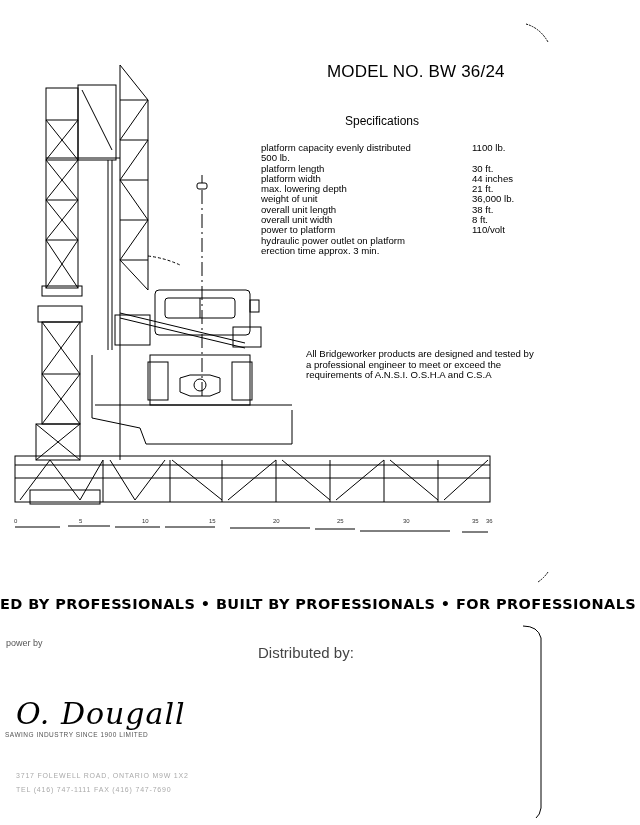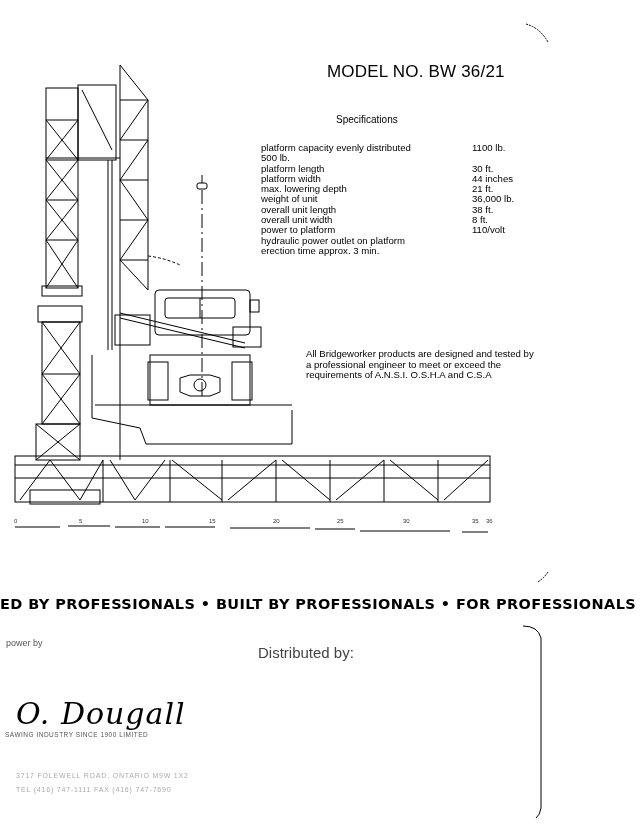--- a/index.html
+++ b/index.html
@@ -1,19 +1,19 @@
 <!DOCTYPE html>
 <html><head>
 <meta charset="utf-8">
 <style>
   html, body { margin: 0; padding: 0; background: #ffffff; }
   body { width: 640px; height: 825px; position: relative; overflow: hidden; font-family: "Liberation Sans", sans-serif; color: #000; }
   .abs { position: absolute; }
   .model { left: 327px; top: 62px; font-size: 17px; letter-spacing: 0.2px; }
-  .spec-title { left: 336px; top: 114px; font-size: 10px; }
+  .spec-title { left: 345px; top: 114px; font-size: 12px; }
   .spec-table { left: 261px; top: 143px; font-size: 9.6px; line-height: 10.3px; }
   .spec-row { display: flex; }
   .spec-label { width: 211px; white-space: nowrap; }
   .spec-value { white-space: nowrap; }
   .note { left: 306px; top: 309px; width: 230px; font-size: 9.6px; line-height: 10.5px; margin-top: 40px; }
   .slogan { left: 0px; top: 596px; font-size: 14.5px; font-weight: bold; letter-spacing: 0.4px; white-space: nowrap; font-family: "DejaVu Sans", sans-serif; }
   .made-by { left: 6px; top: 638px; font-size: 9px; color: #555; }
   .dist-by { left: 258px; top: 644px; font-size: 15px; color: #444; }
   .brand { left: 16px; top: 696px; font-family: "DejaVu Serif", serif; font-style: italic; font-size: 30px; letter-spacing: 1px; }
   .brand-sub { left: 5px; top: 731px; font-size: 6.5px; color: #555; letter-spacing: 0.5px; white-space: nowrap; }
@@ -134,21 +134,21 @@
     <line x1="315" y1="529" x2="355" y2="529"></line>
     <line x1="360" y1="531" x2="450" y2="531"></line>
     <line x1="462" y1="532" x2="488" y2="532"></line>
   </g>
 
   <path d="M526 24 Q540 28 548 42" stroke-dasharray="2,1"></path>
   <path d="M548 572 Q544 578 538 582" stroke-dasharray="2,1"></path>
   <path d="M523 626 Q538 626 541 638 L541 808 Q540 815 536 818" stroke-width="1"></path>
 </svg>
 
-<div class="abs model">MODEL NO. BW 36/21</div>
+<div class="abs model">MODEL NO. BW 36/24</div>
 <div class="abs spec-title">Specifications</div>
 
 <div class="abs spec-table">
   <div class="spec-row">
       <span class="spec-label">platform capacity evenly distributed</span>
       <span class="spec-value">1100 lb.</span>
     </div>
   <div class="spec-row">
       <span class="spec-value">500 lb.</span>
     </div>

